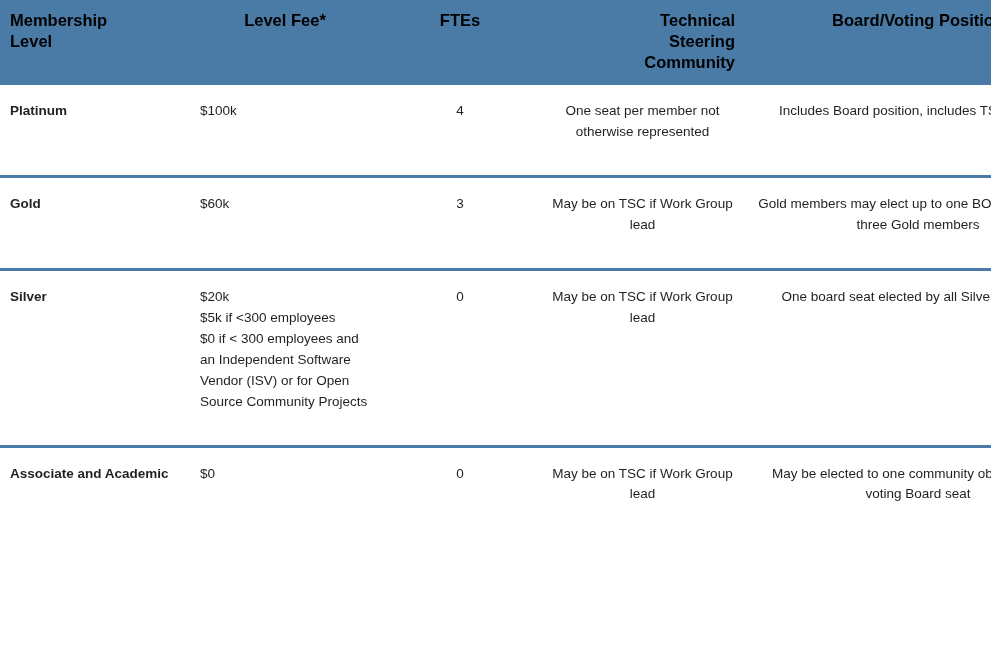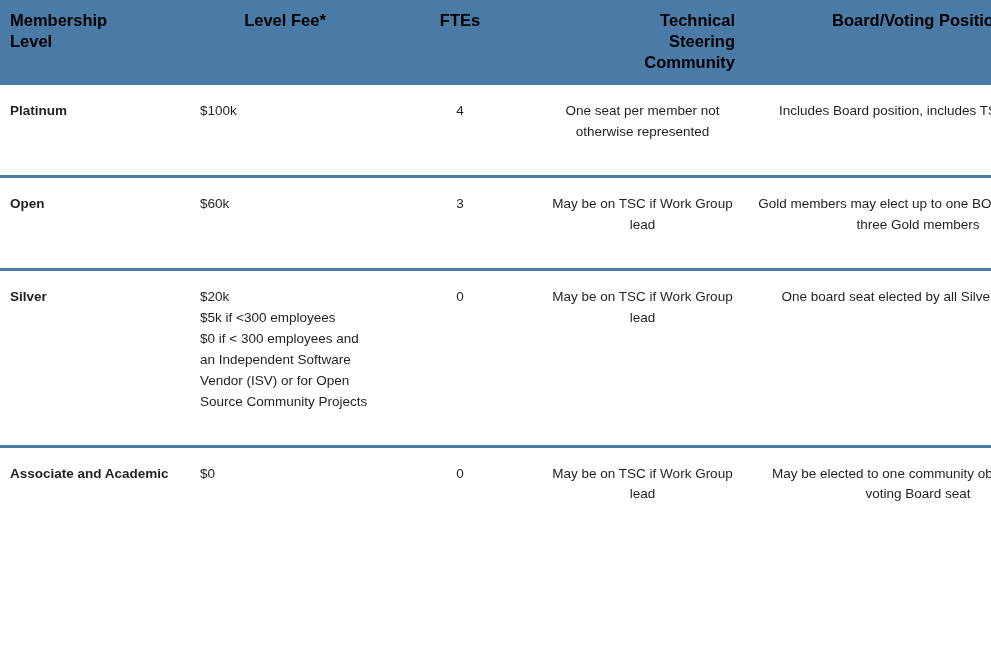--- a/index.html
+++ b/index.html
@@ -95,21 +95,21 @@
         <td class="cell-fee">
           <div class="fee-lines">
             <div>$100k</div>
           </div>
         </td>
         <td class="cell-ftes">4</td>
         <td class="cell-tsc">One seat per member not otherwise represented</td>
         <td class="cell-board">Includes Board position, includes TSC position</td>
       </tr>
       <tr>
-        <td class="cell-level">Open</td>
+        <td class="cell-level">Gold</td>
         <td class="cell-fee">
           <div class="fee-lines">
             <div>$60k</div>
           </div>
         </td>
         <td class="cell-ftes">3</td>
         <td class="cell-tsc">May be on TSC if Work Group lead</td>
         <td class="cell-board">Gold members may elect up to one BOD member per three Gold members</td>
       </tr>
       <tr>

